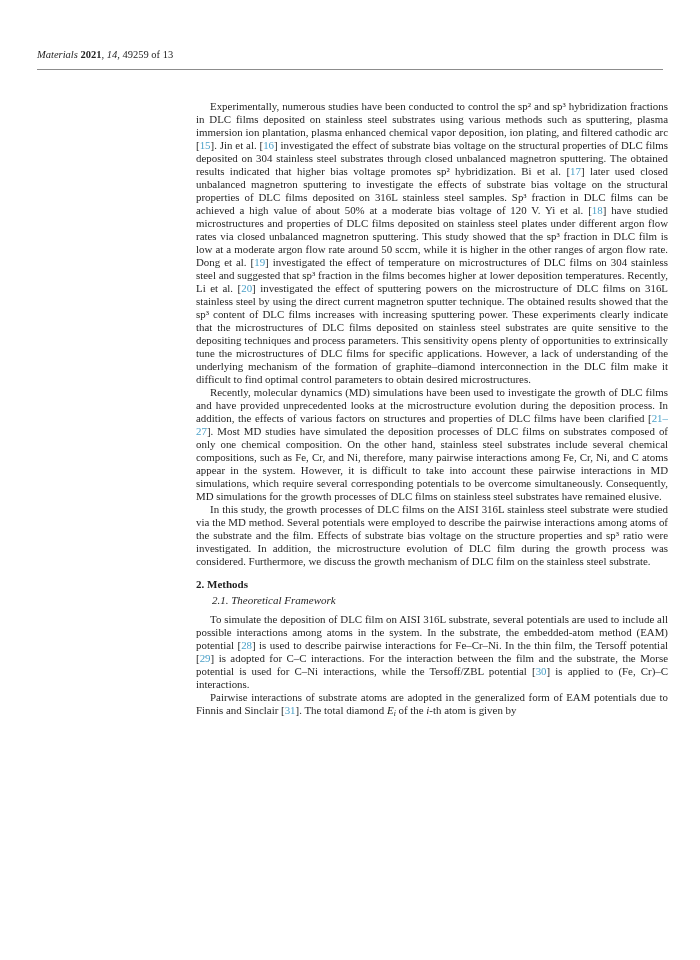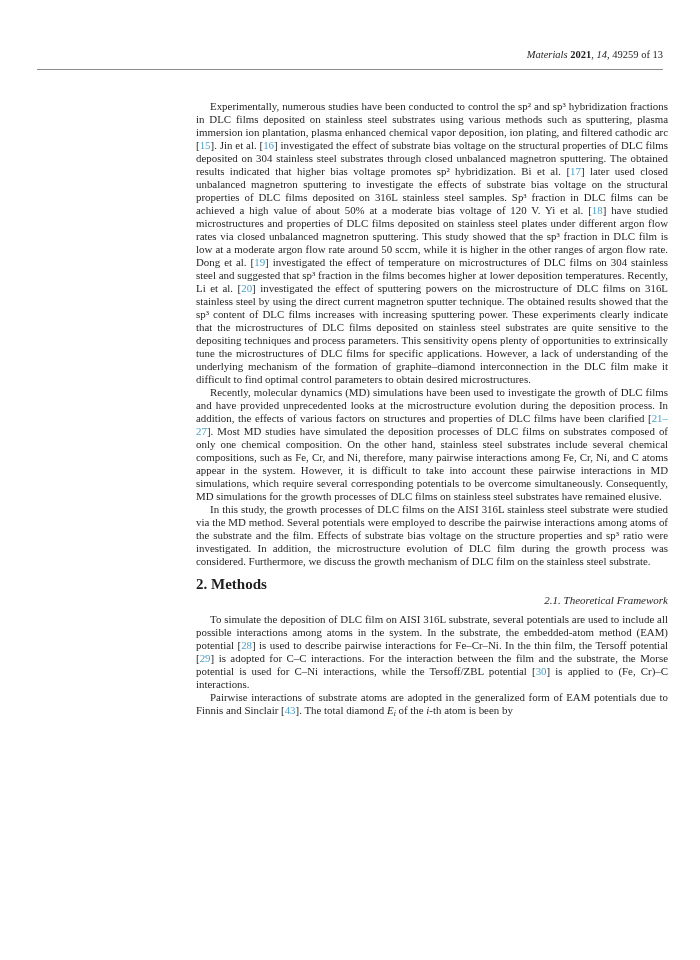--- a/index.html
+++ b/index.html
@@ -11,21 +11,21 @@
     font-family: "Liberation Serif", "DejaVu Serif", serif;
     color: #1f1f1f;
     overflow: hidden;
   }
   .running-head {
     position: absolute;
     left: 37px;
     right: 37px;
     top: 49px;
     display: flex;
-    justify-content: flex-end;
+    justify-content: flex-start;
     align-items: baseline;
     font-size: 10.5px;
     color: #1f1f1f;
   }
   .head-rule {
     position: absolute;
     left: 37px;
     right: 37px;
     top: 69px;
     border-top: 1px solid #8c8c8c;
@@ -37,31 +37,31 @@
     width: 472px;
     top: 100px;
     font-size: 10.9px;
     line-height: 13px;
     text-align: justify;
     color: #1f1f1f;
   }
   .body-column p { margin: 0; text-indent: 14px; }
   .body-column .h2 {
     font-weight: bold;
-    font-size: 15px;
+    font-size: 11px;
     margin: 10px 0 3px 0;
     text-indent: 0;
     text-align: left;
   }
   .body-column .h3 {
     font-style: italic;
     font-size: 11px;
-    margin: 0 0 6px 3px;
+    margin: 0 0 6px 16px;
     text-indent: 0;
-    text-align: right;
+    text-align: left;
   }
   .r-i { font-style: italic; }
   .r-b { font-weight: bold; }
   .r-cite { color: var(--cite-color, #4AA0C8); cursor: pointer; }
   .r-var { font-style: italic; }
   .r-varsub {
     font-style: italic;
     font-size: 70%;
     vertical-align: -2px;
   }
@@ -77,15 +77,15 @@
 
   <div class="head-rule"></div>
 
   <main class="body-column">
       <p><span>Experimentally, numerous studies have been conducted to control the sp² and sp³ hybridization fractions in DLC films deposited on stainless steel substrates using various methods such as sputtering, plasma immersion ion plantation, plasma enhanced chemical vapor deposition, ion plating, and filtered cathodic arc [</span><span class="r-cite">15</span><span>].  Jin et al. [</span><span class="r-cite">16</span><span>] investigated the effect of substrate bias voltage on the structural properties of DLC films deposited on 304 stainless steel substrates through closed unbalanced magnetron sputtering.  The obtained results indicated that higher bias voltage promotes sp² hybridization.  Bi et al. [</span><span class="r-cite">17</span><span>] later used closed unbalanced magnetron sputtering to investigate the effects of substrate bias voltage on the structural properties of DLC films deposited on 316L stainless steel samples. Sp³ fraction in DLC films can be achieved a high value of about 50% at a moderate bias voltage of 120 V. Yi et al. [</span><span class="r-cite">18</span><span>] have studied microstructures and properties of DLC films deposited on stainless steel plates under different argon flow rates via closed unbalanced magnetron sputtering.  This study showed that the sp³ fraction in DLC film is low at a moderate argon flow rate around 50 sccm, while it is higher in the other ranges of argon flow rate.  Dong et al. [</span><span class="r-cite">19</span><span>] investigated the effect of temperature on microstructures of DLC films on 304 stainless steel and suggested that sp³ fraction in the films becomes higher at lower deposition temperatures. Recently, Li et al. [</span><span class="r-cite">20</span><span>] investigated the effect of sputtering powers on the microstructure of DLC films on 316L stainless steel by using the direct current magnetron sputter technique.  The obtained results showed that the sp³ content of DLC films increases with increasing sputtering power. These experiments clearly indicate that the microstructures of DLC films deposited on stainless steel substrates are quite sensitive to the depositing techniques and process parameters. This sensitivity opens plenty of opportunities to extrinsically tune the microstructures of DLC films for specific applications. However, a lack of understanding of the underlying mechanism of the formation of graphite–diamond interconnection in the DLC film make it difficult to find optimal control parameters to obtain desired microstructures.</span></p>
       <p><span>Recently, molecular dynamics (MD) simulations have been used to investigate the growth of DLC films and have provided unprecedented looks at the microstructure evolution during the deposition process. In addition, the effects of various factors on structures and properties of DLC films have been clarified [</span><span class="r-cite">21–27</span><span>]. Most MD studies have simulated the deposition processes of DLC films on substrates composed of only one chemical composition. On the other hand, stainless steel substrates include several chemical compositions, such as Fe, Cr, and Ni, therefore, many pairwise interactions among Fe, Cr, Ni, and C atoms appear in the system.  However, it is difficult to take into account these pairwise interactions in MD simulations, which require several corresponding potentials to be overcome simultaneously. Consequently, MD simulations for the growth processes of DLC films on stainless steel substrates have remained elusive.</span></p>
       <p><span>In this study, the growth processes of DLC films on the AISI 316L stainless steel substrate were studied via the MD method. Several potentials were employed to describe the pairwise interactions among atoms of the substrate and the film. Effects of substrate bias voltage on the structure properties and sp³ ratio were investigated.  In addition, the microstructure evolution of DLC film during the growth process was considered. Furthermore, we discuss the growth mechanism of DLC film on the stainless steel substrate.</span></p>
       <p class="h2"><span>2. Methods</span></p>
       <p class="h3"><span>2.1. Theoretical Framework</span></p>
       <p><span>To simulate the deposition of DLC film on AISI 316L substrate, several potentials are used to include all possible interactions among atoms in the system.  In the substrate, the embedded-atom method (EAM) potential [</span><span class="r-cite">28</span><span>] is used to describe pairwise interactions for Fe–Cr–Ni. In the thin film, the Tersoff potential [</span><span class="r-cite">29</span><span>] is adopted for C–C interactions. For the interaction between the film and the substrate, the Morse potential is used for C–Ni interactions, while the Tersoff/ZBL potential [</span><span class="r-cite">30</span><span>] is applied to (Fe, Cr)–C interactions.</span></p>
-      <p><span>Pairwise interactions of substrate atoms are adopted in the generalized form of EAM potentials due to Finnis and Sinclair [</span><span class="r-cite">43</span><span>]. The total diamond </span><span class="r-var">E</span><span class="r-varsub">i</span><span> of the </span><span class="r-var">i</span><span>-th atom is been by</span></p>
+      <p><span>Pairwise interactions of substrate atoms are adopted in the generalized form of EAM potentials due to Finnis and Sinclair [</span><span class="r-cite">31</span><span>]. The total diamond </span><span class="r-var">E</span><span class="r-varsub">i</span><span> of the </span><span class="r-var">i</span><span>-th atom is given by</span></p>
     </main>
 </div>
 
 </body></html>

